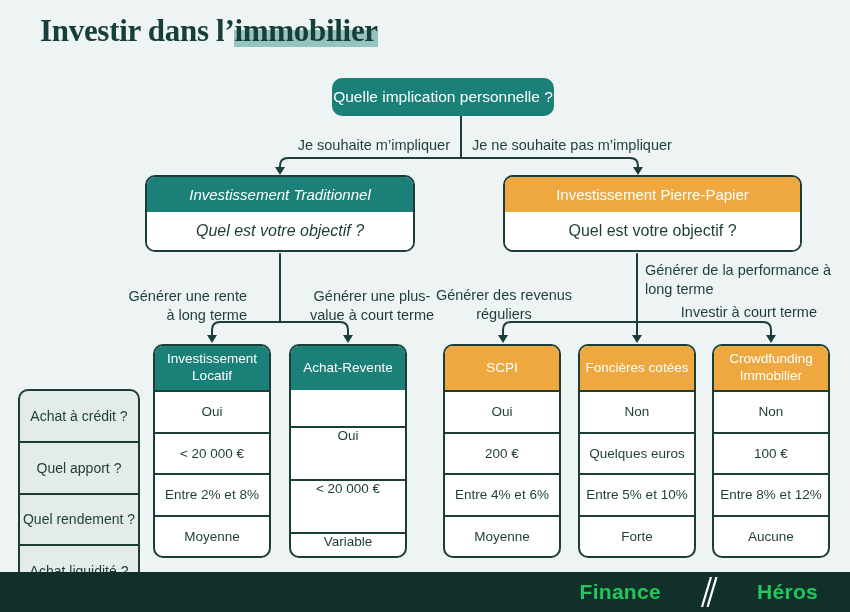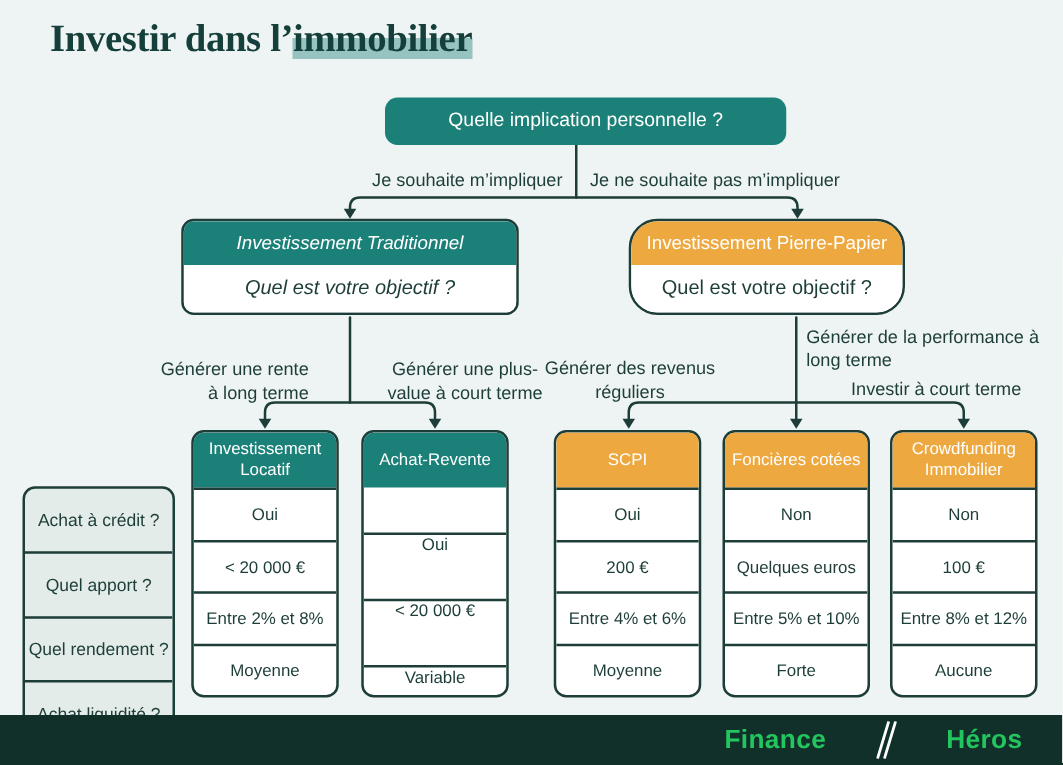--- a/index.html
+++ b/index.html
@@ -24,32 +24,32 @@
   }
   .title .hl{
     background:linear-gradient(to bottom,transparent 50%,rgba(27,128,120,0.42) 50%,rgba(27,128,120,0.42) 97%,transparent 97%);
   }
   
   .wires{position:absolute;left:0;top:0;width:850px;height:612px;pointer-events:none;}
   .wires path{stroke:var(--dark);stroke-width:2;fill:none;stroke-linecap:round;}
   .wires path.ah{fill:var(--dark);stroke:none;}
   
   .node-root{
-    position:absolute;left:308px;top:78px;width:321px;height:38px;
+    position:absolute;left:332px;top:78px;width:222px;height:38px;
     background:var(--teal);color:#fff;border-radius:10px;
     display:flex;align-items:center;justify-content:center;font-size:15.5px;
   }
   
   .node2{
     position:absolute;top:175px;width:270px;height:77px;
     border:2px solid var(--dark);border-radius:10px;background:#fff;overflow:hidden;
     display:flex;flex-direction:column;
   }
   .node2--left{left:145px;font-style:italic;}
-  .node2--right{left:503px;width:221px;border-radius:23px;}
+  .node2--right{left:503px;width:299px;}
   .node2-header{flex:0 0 35px;display:flex;align-items:center;justify-content:center;color:#fff;font-size:15px;}
   .node2--left .node2-header{background:var(--teal);}
   .node2--right .node2-header{background:var(--orange);}
   .node2-body{flex:1;display:flex;align-items:center;justify-content:center;font-size:16px;background:#fff;}
   
   .edge-label{position:absolute;font-size:14.5px;line-height:1.3;color:var(--dark);}
   .el-1{top:136px;right:400px;white-space:nowrap;text-align:right;}
   .el-2{top:136px;left:472px;white-space:nowrap;}
   .el-3{top:287px;right:603px;width:122px;text-align:right;}
   .el-4{top:287px;left:306px;width:132px;text-align:center;}

